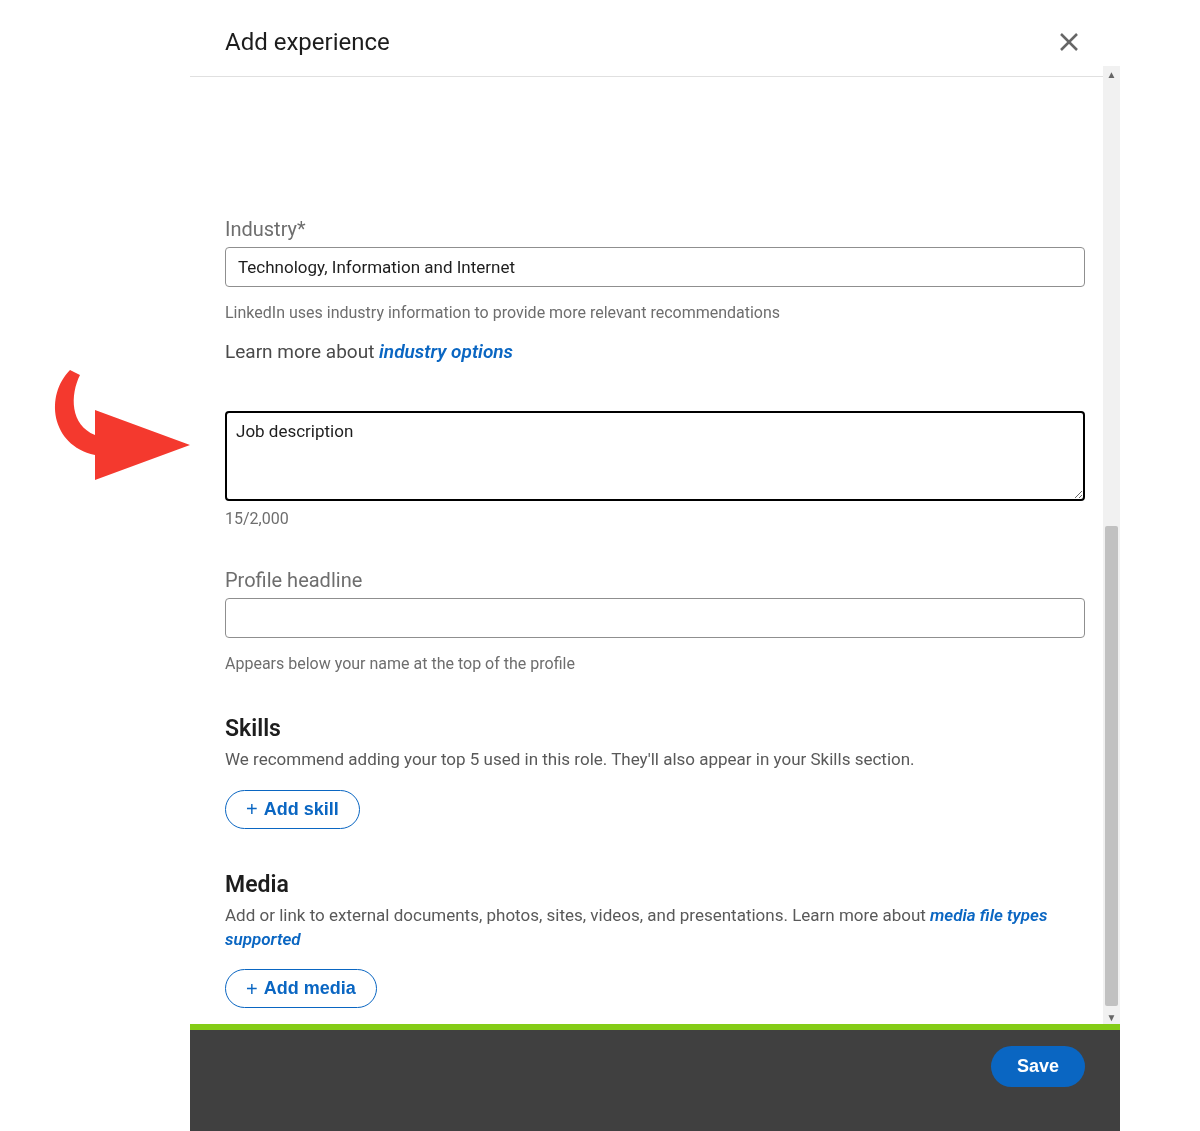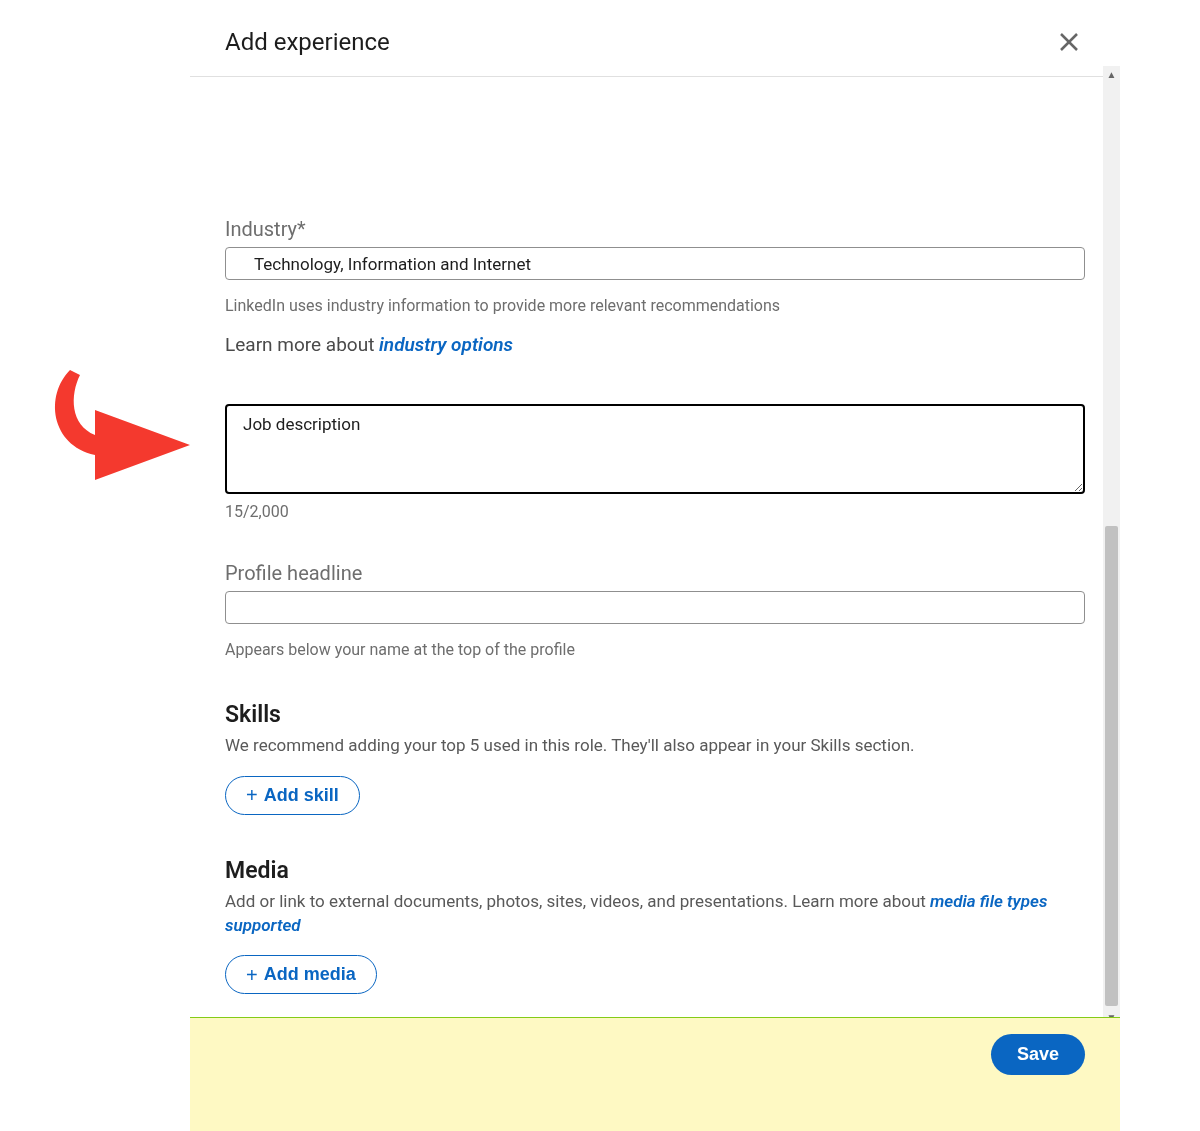--- a/index.html
+++ b/index.html
@@ -80,34 +80,34 @@
     .field-group { margin-top: 32px; }
     .field-group.first { margin-top: 140px; }
     .field-label {
       font-size: 20px;
       color: #6e6e6e;
       margin-bottom: 6px;
       display: block;
     }
     .text-input {
       width: 100%;
-      height: 33px;
+      height: 40px;
       border: 1px solid #8f8f8f;
       border-radius: 4px;
-      padding: 0 28px;
+      padding: 0 12px;
       font-size: 17px;
       color: #1d1d1d;
       font-family: inherit;
     }
     .textarea-input {
       width: 100%;
       height: 90px;
       border: 2px solid #000;
       border-radius: 4px;
-      padding: 8px 16px;
+      padding: 8px 9px;
       font-size: 17px;
       color: #1d1d1d;
       resize: both;
       font-family: inherit;
     }
     .helper-text {
       font-size: 16px;
       color: #6e6e6e;
       margin-top: 16px;
     }
@@ -156,25 +156,25 @@
     }
     .plus-sign {
       font-size: 20px;
       font-weight: 400;
       line-height: 1;
     }
     .modal-footer {
       position: absolute;
       left: 0; right: 0;
       bottom: 0;
-      border-top: 1px solid #84cc16;
-      padding: 16px 35px 56px 35px;
+      border-top: 6px solid #84cc16;
+      padding: 16px 35px 44px 35px;
       display: flex;
       justify-content: flex-end;
-      background: #fef9c3;
+      background: #404040;
     }
     .save-btn {
       background: #0a66c2;
       color: #fff;
       border: none;
       border-radius: 24px;
       padding: 10px 26px;
       font-size: 18px;
       font-weight: 600;
       cursor: pointer;

